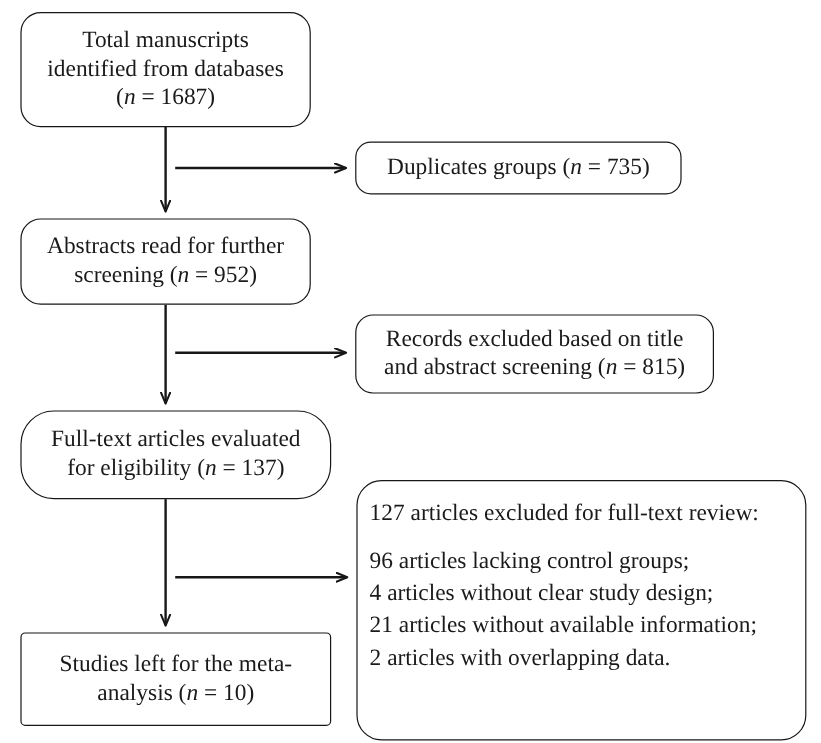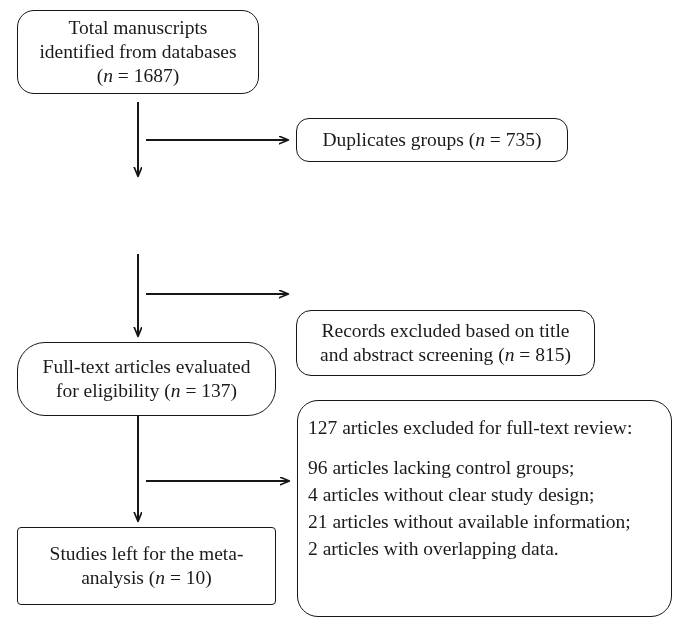--- a/index.html
+++ b/index.html
@@ -37,28 +37,28 @@
     text-align: center;
     line-height: 1.22;
     font-size: 19.5px;
     padding: 2px 8px;
   }
   .node .line { display: block; white-space: nowrap; }
   .nvar { font-style: italic; }
   .eq { font-style: normal; }
 
   
-  #node-total        { left: 17px;  top: 10px;  width: 242px; height: 84px;  border-radius: 17px; }
+  #node-total        { left: 17px;  top: 10px;  width: 242px; height: 96px;  border-radius: 17px; }
   #node-abstracts    { left: 17px;  top: 182px; width: 242px; height: 72px;  border-radius: 17px; }
   #node-fulltext     { left: 17px;  top: 342px; width: 259px; height: 74px;  border-radius: 28px; }
   #node-studies      { left: 17px;  top: 527px; width: 259px; height: 78px;  border-radius: 4px; }
 
   
   #node-duplicates   { left: 296px; top: 118px; width: 272px; height: 44px;  border-radius: 13px; }
-  #node-records-excluded { left: 296px; top: 262px; width: 299px; height: 66px; border-radius: 15px; margin-top: 48px; }
+  #node-records-excluded { left: 296px; top: 262px; width: 299px; height: 66px; border-radius: 15px; }
   #node-fulltext-excluded {
     left: 297px; top: 400px; width: 375px; height: 217px;
     border-radius: 21px;
     display: block;
     text-align: left;
     padding: 14px 0 0 10px;
     font-size: 19.5px;
     line-height: 1.38;
   }
   #node-fulltext-excluded .spacer { height: 13px; }
@@ -89,20 +89,26 @@
   </svg>
 
   <div class="node" id="node-total">
     <div>
       <span class="line">Total manuscripts</span>
       <span class="line">identified from databases</span>
       <span class="line"><span>(</span><span class="nvar">n</span><span class="eq"> = </span><span>1687</span><span>)</span></span>
     </div>
   </div>
 
+  <div class="node" id="node-abstracts">
+    <div>
+      <span class="line">Abstracts read for further</span>
+      <span class="line"><span>screening </span><span>(</span><span class="nvar">n</span><span class="eq"> = </span><span>952</span><span>)</span></span>
+    </div>
+  </div>
 
   <div class="node" id="node-fulltext">
     <div>
       <span class="line">Full-text articles evaluated</span>
       <span class="line"><span>for eligibility </span><span>(</span><span class="nvar">n</span><span class="eq"> = </span><span>137</span><span>)</span></span>
     </div>
   </div>
 
   <div class="node" id="node-studies">
     <div>

